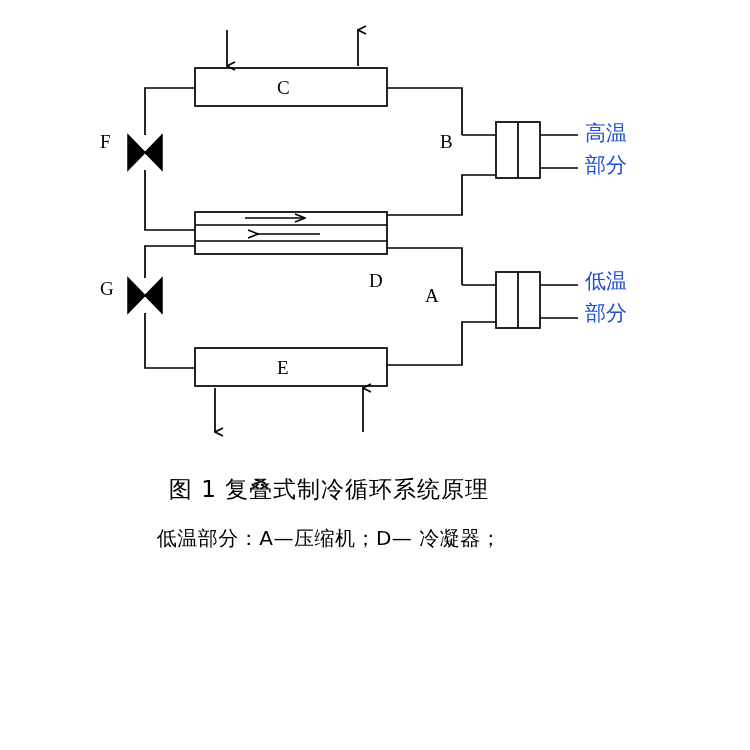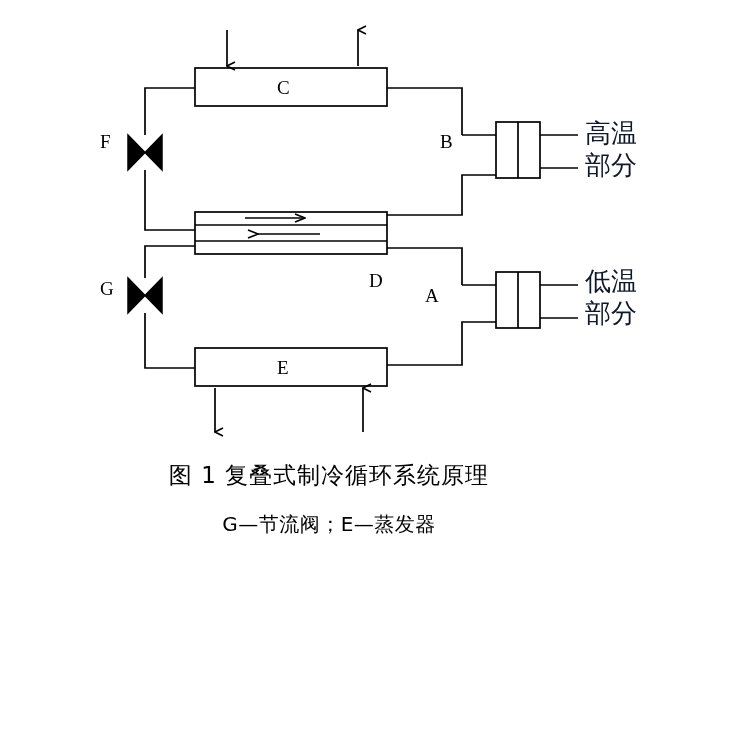--- a/index.html
+++ b/index.html
@@ -31,29 +31,29 @@
   .dlabel {
     position: absolute;
     font-family: "Liberation Serif", "DejaVu Serif", serif;
     font-size: 19px;
     color: #000;
     white-space: nowrap;
   }
   .cn-label {
     position: absolute;
     font-family: "DejaVu Sans", "Liberation Sans", sans-serif;
-    font-size: 26px;
+    font-size: 21px;
     line-height: 27px;
-    color: #0f172a;
+    color: #1d4ed8;
     white-space: nowrap;
   }
   #caption-area {
     position: absolute;
     left: 0;
-    top: 460px;
+    top: 474px;
     width: 658px;
     text-align: center;
   }
   .cap-title {
     font-family: "DejaVu Sans", "Liberation Sans", sans-serif;
     font-size: 23px;
     letter-spacing: 1px;
     margin-bottom: 16px;
   }
   .cap-line {
@@ -158,16 +158,16 @@
 
     <div class="cn-label" style="left:585px; top:120px;">高温</div>
     <div class="cn-label" style="left:585px; top:152px;">部分</div>
     <div class="cn-label" style="left:585px; top:268px;">低温</div>
     <div class="cn-label" style="left:585px; top:300px;">部分</div>
 
   </div>
 
   <div id="caption-area">
     <div class="cap-title">图 1   复叠式制冷循环系统原理</div>
-    <div class="cap-line">G—节流阀；E—蒸发器</div>
+    <div class="cap-line">低温部分：A—压缩机；D— 冷凝器；</div>
   </div>
 
 </div>
 
 </body></html>

